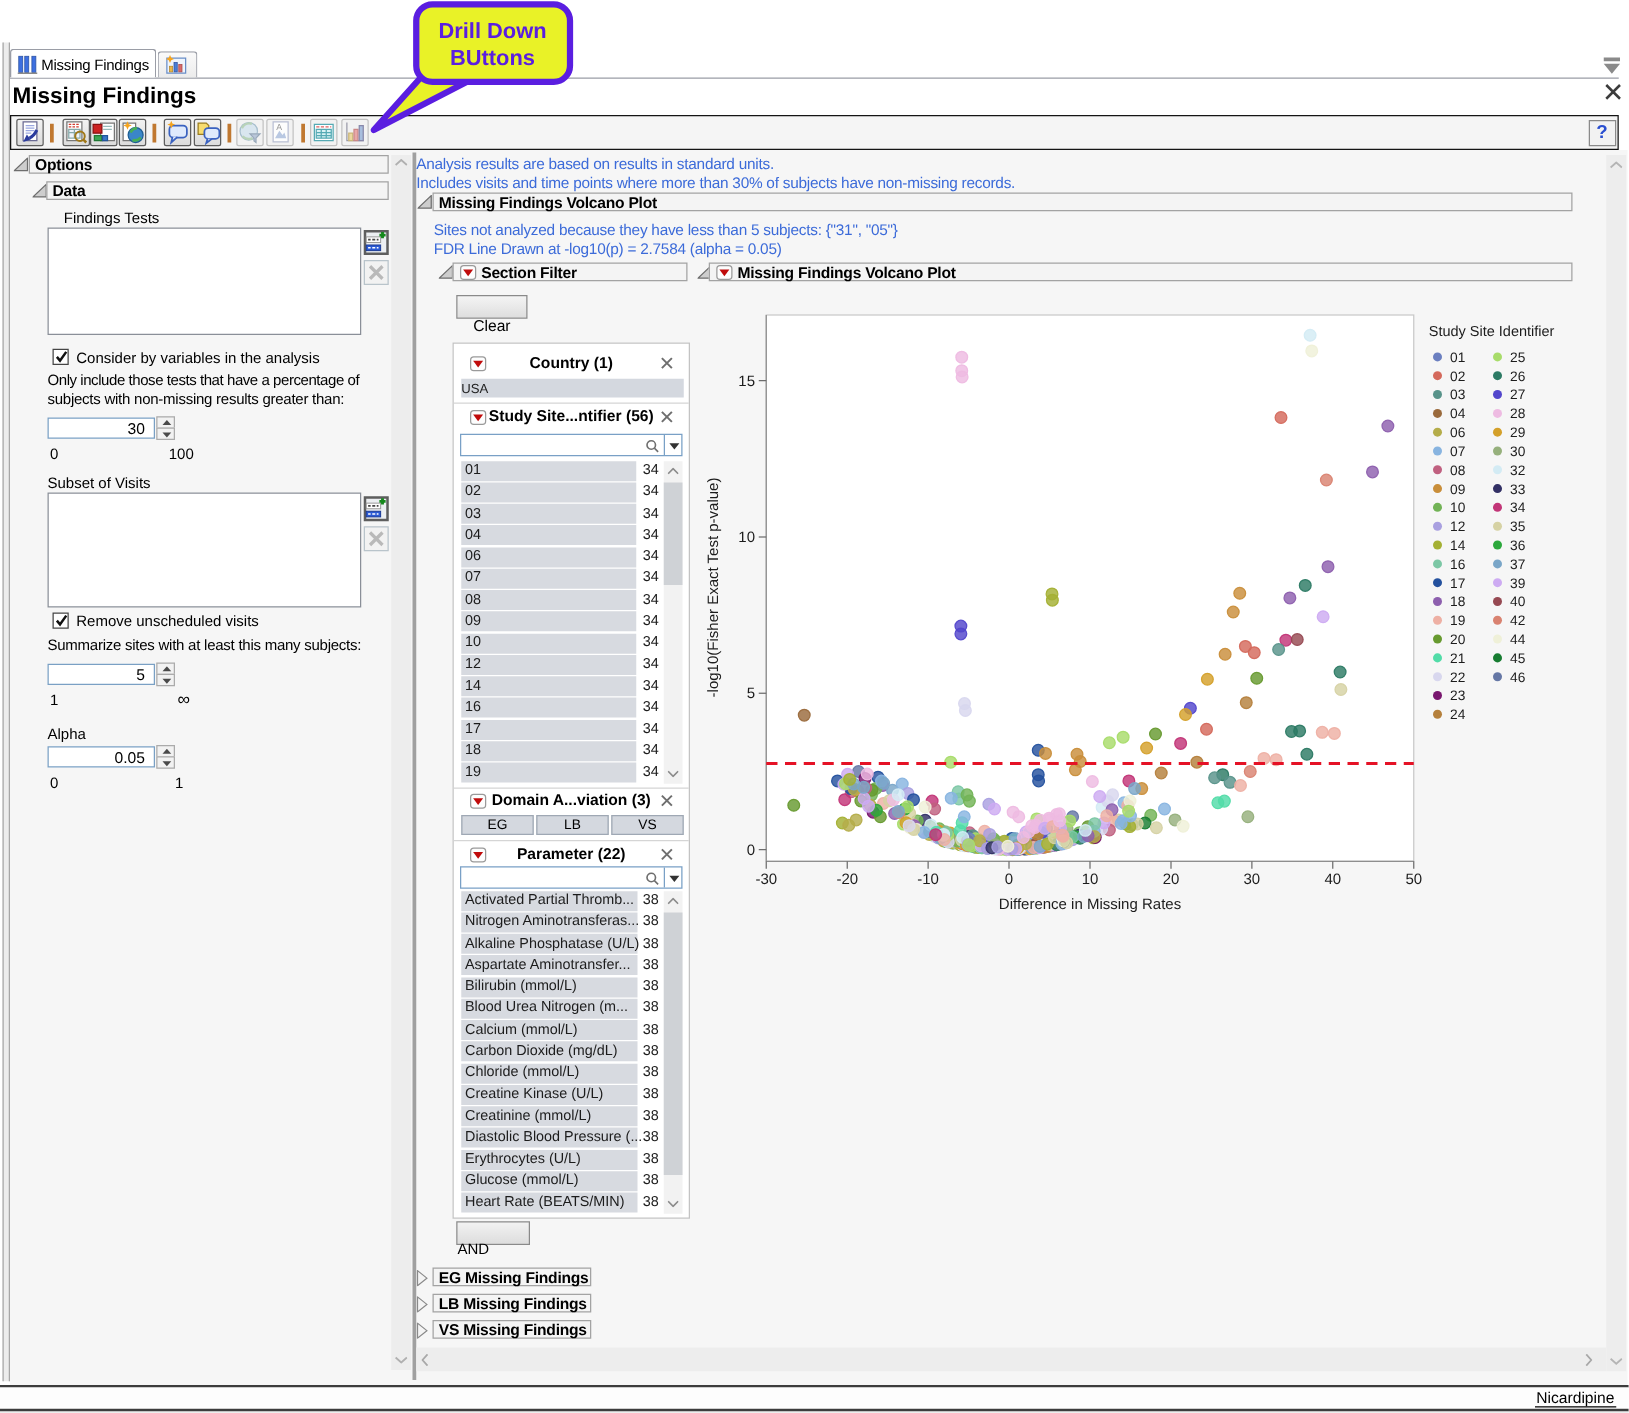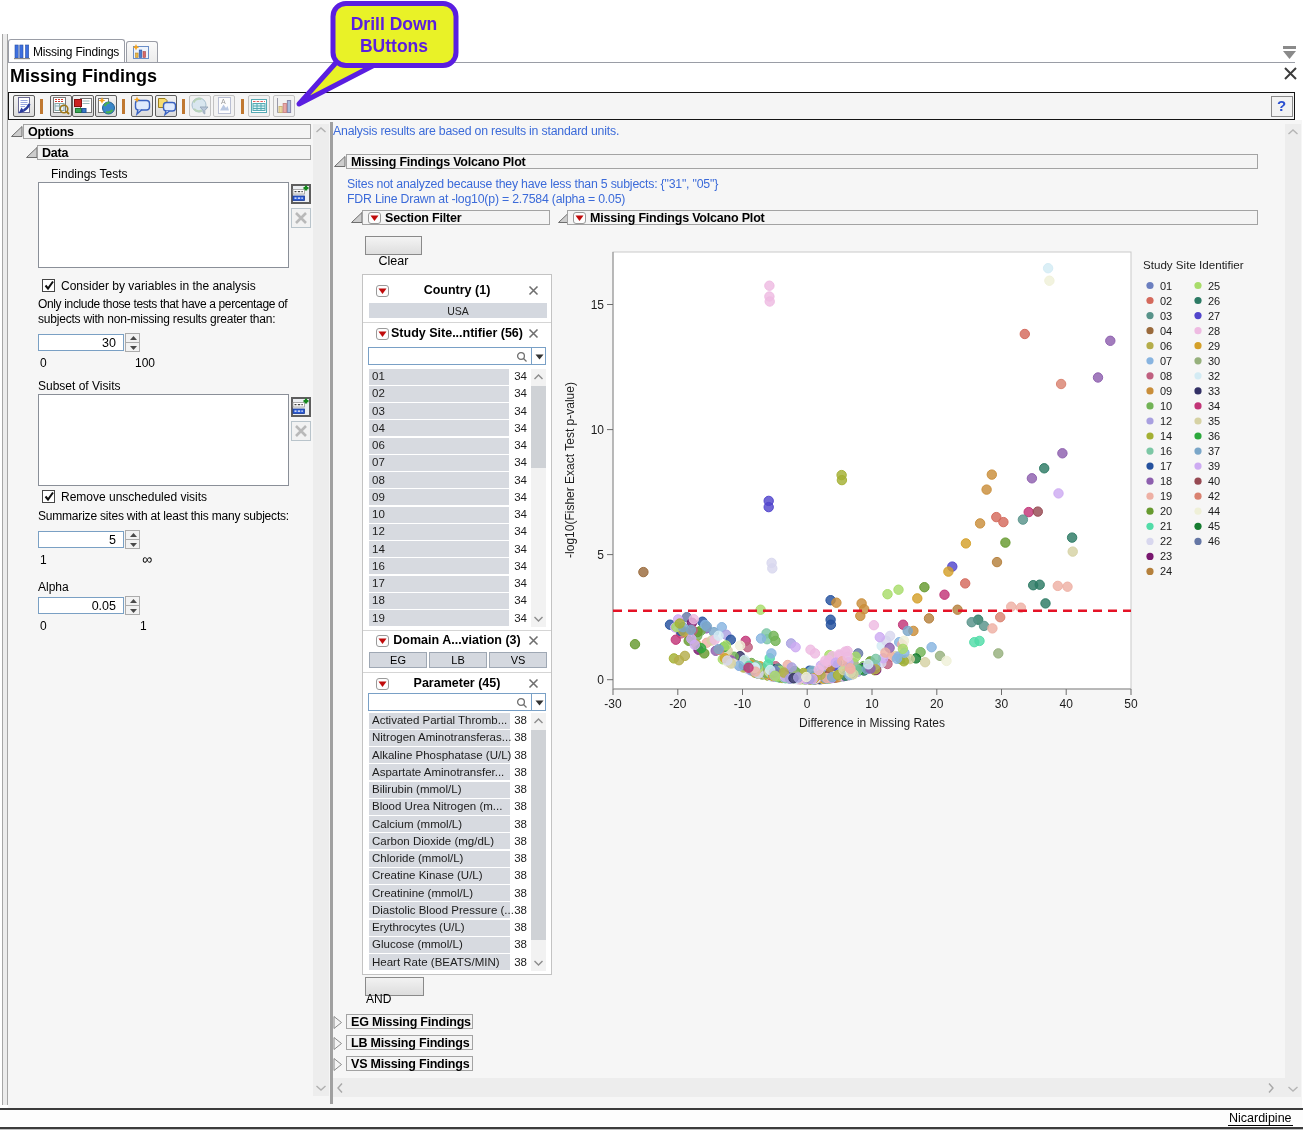--- a/index.html
+++ b/index.html
@@ -216,20 +216,21 @@
     <svg class="abs" style="left:129px;top:599px" width="9" height="15">
       <polygon points="4.5,0 8,4 1,4" fill="#4a4a4a"></polygon>
       <polygon points="4.5,14 1,10 8,10" fill="#4a4a4a"></polygon>
     </svg>
 <div class="abs lbl" style="left:40px;top:619px">0</div>
 <div class="abs lbl" style="left:140px;top:619px">1</div>
 
 <div class="abs" style="left:330px;top:122px;width:2.5px;height:982px;background:#a0a0a0"></div>
 
 <div class="abs blue" style="left:333px;top:124px">Analysis results are based on results in standard units.</div>
+<div class="abs blue" style="left:333px;top:138.5px">Includes visits and time points where more than 30% of subjects have non-missing records.</div>
 <svg class="abs" style="left:334px;top:156px" width="12" height="12">
       <polygon points="0.5,10.5 11,10.5 11,0.5" fill="#cdcdcd" stroke="#6e6e6e"></polygon>
     </svg>
 <div class="abs" style="left:346px;top:154px;width:912px;height:15px;border:1px solid #a3a3a3;background:#f4f4f4"></div>
     <div class="abs" style="left:351px;top:155px;font-size:12.5px;font-weight:bold;color:#000;white-space:nowrap;letter-spacing:-0.2px">Missing Findings Volcano Plot</div>
 <div class="abs blue" style="left:347px;top:177px">Sites not analyzed because they have less than 5 subjects: {"31", "05"}</div>
 <div class="abs blue" style="left:347px;top:192px">FDR Line Drawn at -log10(p) = 2.7584 (alpha = 0.05)</div>
 <svg class="abs" style="left:351px;top:212px" width="12" height="12">
       <polygon points="0.5,10.5 11,10.5 11,0.5" fill="#cdcdcd" stroke="#6e6e6e"></polygon>
     </svg>
@@ -254,21 +255,21 @@
 <div class="abs" style="left:362px;top:274px;width:190px;height:701px;background:#fff;border:1px solid #c3c3c3"></div>
 <div class="abs" style="left:376px;top:285px;width:13px;height:12px;background:#fdfdfd;border:1px solid #9a9a9a;border-radius:3px"></div>
     <svg class="abs" style="left:378px;top:288px" width="9" height="7">
       <polygon points="0.5,0.5 8.5,0.5 4.5,6" fill="#c00b0b"></polygon>
     </svg>
 <div class="abs" style="left:377px;top:283px;width:160px;text-align:center;font-size:12.5px;font-weight:bold">Country (1)</div>
 <svg class="abs" style="left:528px;top:285px" width="11" height="11">
       <path d="M1.5,1.5 L9.5,9.5 M9.5,1.5 L1.5,9.5" stroke="#6f6f6f" stroke-width="1.6"></path>
     </svg>
 <div class="abs" style="left:369px;top:303px;width:178px;height:15px;background:#d4d8df"></div>
-<div class="abs" style="left:369px;top:304.5px;width:178px;text-align:center;font-size:10.5px;color:#222">USA</div>
+<div class="abs" style="left:369px;top:304.5px;width:178px;text-align:left;font-size:10.5px;color:#222">USA</div>
 <div class="abs" style="left:363px;top:322px;width:188px;height:1px;background:#d5d5d5"></div>
 <div class="abs" style="left:376px;top:328px;width:13px;height:12px;background:#fdfdfd;border:1px solid #9a9a9a;border-radius:3px"></div>
     <svg class="abs" style="left:378px;top:331px" width="9" height="7">
       <polygon points="0.5,0.5 8.5,0.5 4.5,6" fill="#c00b0b"></polygon>
     </svg>
 <div class="abs" style="left:391px;top:326px;width:132px;text-align:center;font-size:12.5px;font-weight:bold;white-space:nowrap">Study Site...ntifier (56)</div>
 <svg class="abs" style="left:528px;top:328px" width="11" height="11">
       <path d="M1.5,1.5 L9.5,9.5 M9.5,1.5 L1.5,9.5" stroke="#6f6f6f" stroke-width="1.6"></path>
     </svg>
 <div class="abs" style="left:368px;top:347px;width:178px;height:18px;background:#fff;border:1px solid #79a0c6"></div>
@@ -343,21 +344,21 @@
       <path d="M1.5,1.5 L9.5,9.5 M9.5,1.5 L1.5,9.5" stroke="#6f6f6f" stroke-width="1.6"></path>
     </svg>
 <div class="abs" style="left:369px;top:652px;width:58px;height:16px;background:#d4d8df;border:1px solid #9fa8b4;text-align:center;font-size:11px;padding-top:1px">EG</div>
 <div class="abs" style="left:429px;top:652px;width:58px;height:16px;background:#d4d8df;border:1px solid #9fa8b4;text-align:center;font-size:11px;padding-top:1px">LB</div>
 <div class="abs" style="left:489px;top:652px;width:58px;height:16px;background:#d4d8df;border:1px solid #9fa8b4;text-align:center;font-size:11px;padding-top:1px">VS</div>
 <div class="abs" style="left:363px;top:672px;width:188px;height:1px;background:#d5d5d5"></div>
 <div class="abs" style="left:376px;top:678px;width:13px;height:12px;background:#fdfdfd;border:1px solid #9a9a9a;border-radius:3px"></div>
     <svg class="abs" style="left:378px;top:681px" width="9" height="7">
       <polygon points="0.5,0.5 8.5,0.5 4.5,6" fill="#c00b0b"></polygon>
     </svg>
-<div class="abs" style="left:377px;top:676px;width:160px;text-align:center;font-size:12.5px;font-weight:bold">Parameter (45)</div>
+<div class="abs" style="left:377px;top:676px;width:160px;text-align:center;font-size:12.5px;font-weight:bold">Parameter (22)</div>
 <svg class="abs" style="left:528px;top:678px" width="11" height="11">
       <path d="M1.5,1.5 L9.5,9.5 M9.5,1.5 L1.5,9.5" stroke="#6f6f6f" stroke-width="1.6"></path>
     </svg>
 <div class="abs" style="left:368px;top:693px;width:178px;height:18px;background:#fff;border:1px solid #79a0c6"></div>
     <svg class="abs" style="left:516px;top:697px" width="12" height="12">
       <circle cx="5" cy="5" r="3.4" fill="none" stroke="#6f6f6f" stroke-width="1.3"></circle>
       <line x1="7.5" y1="7.5" x2="10.5" y2="10.5" stroke="#6f6f6f" stroke-width="1.3"></line>
     </svg>
     <div class="abs" style="left:531px;top:694px;width:1px;height:16px;background:#79a0c6"></div>
     <svg class="abs" style="left:535px;top:700px" width="9" height="6">

